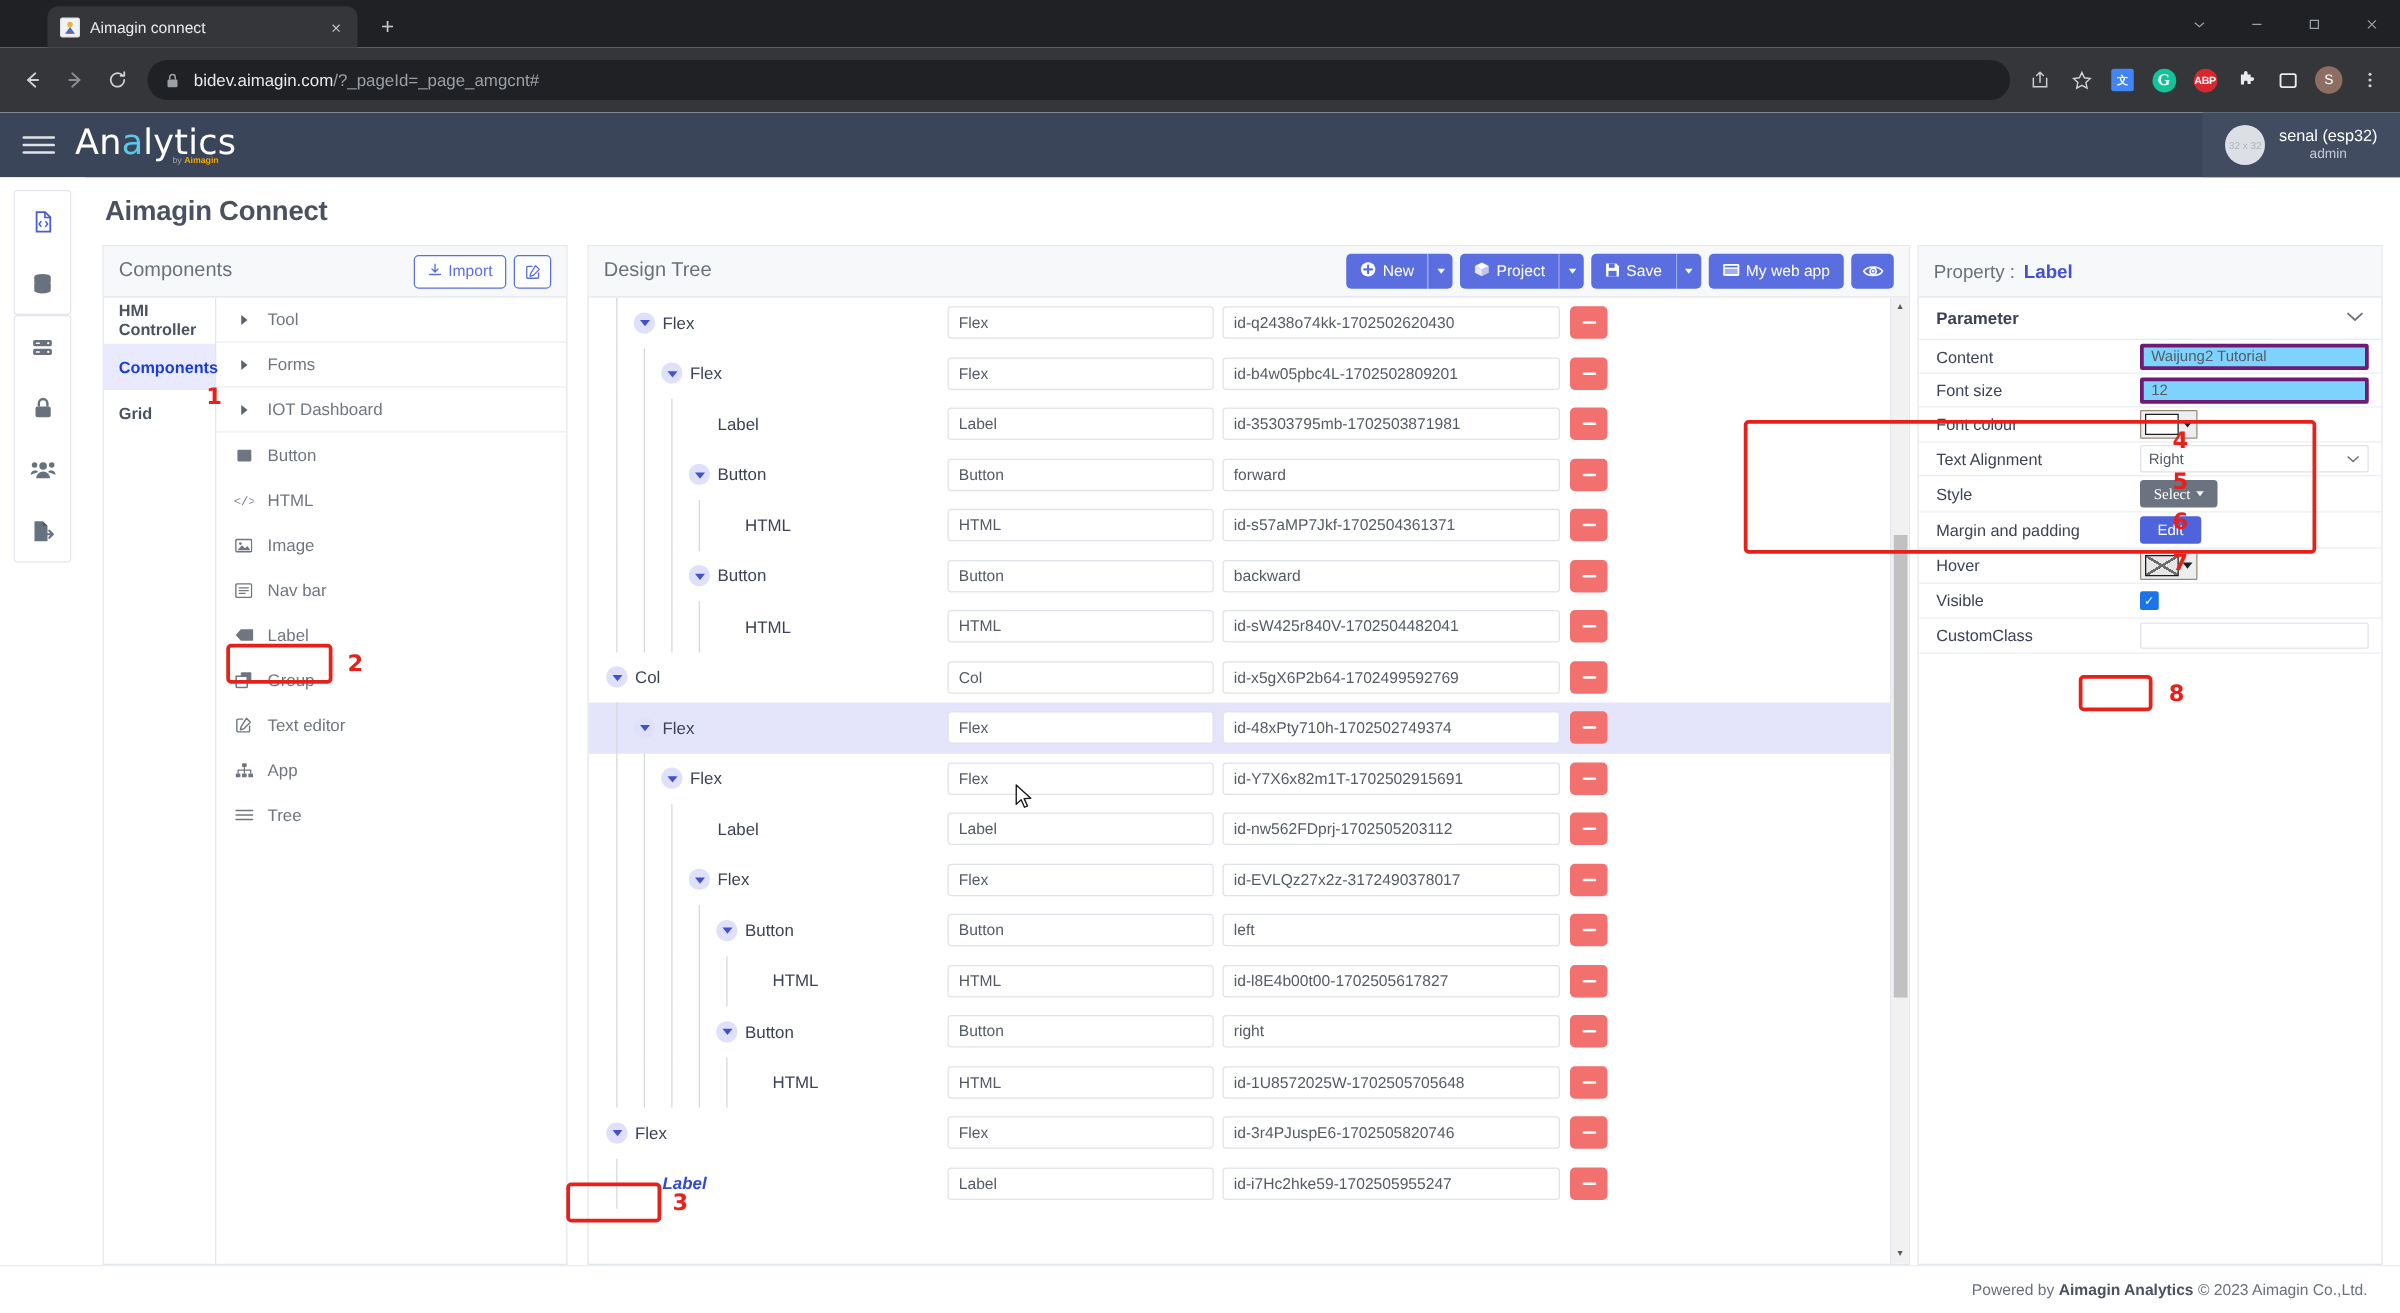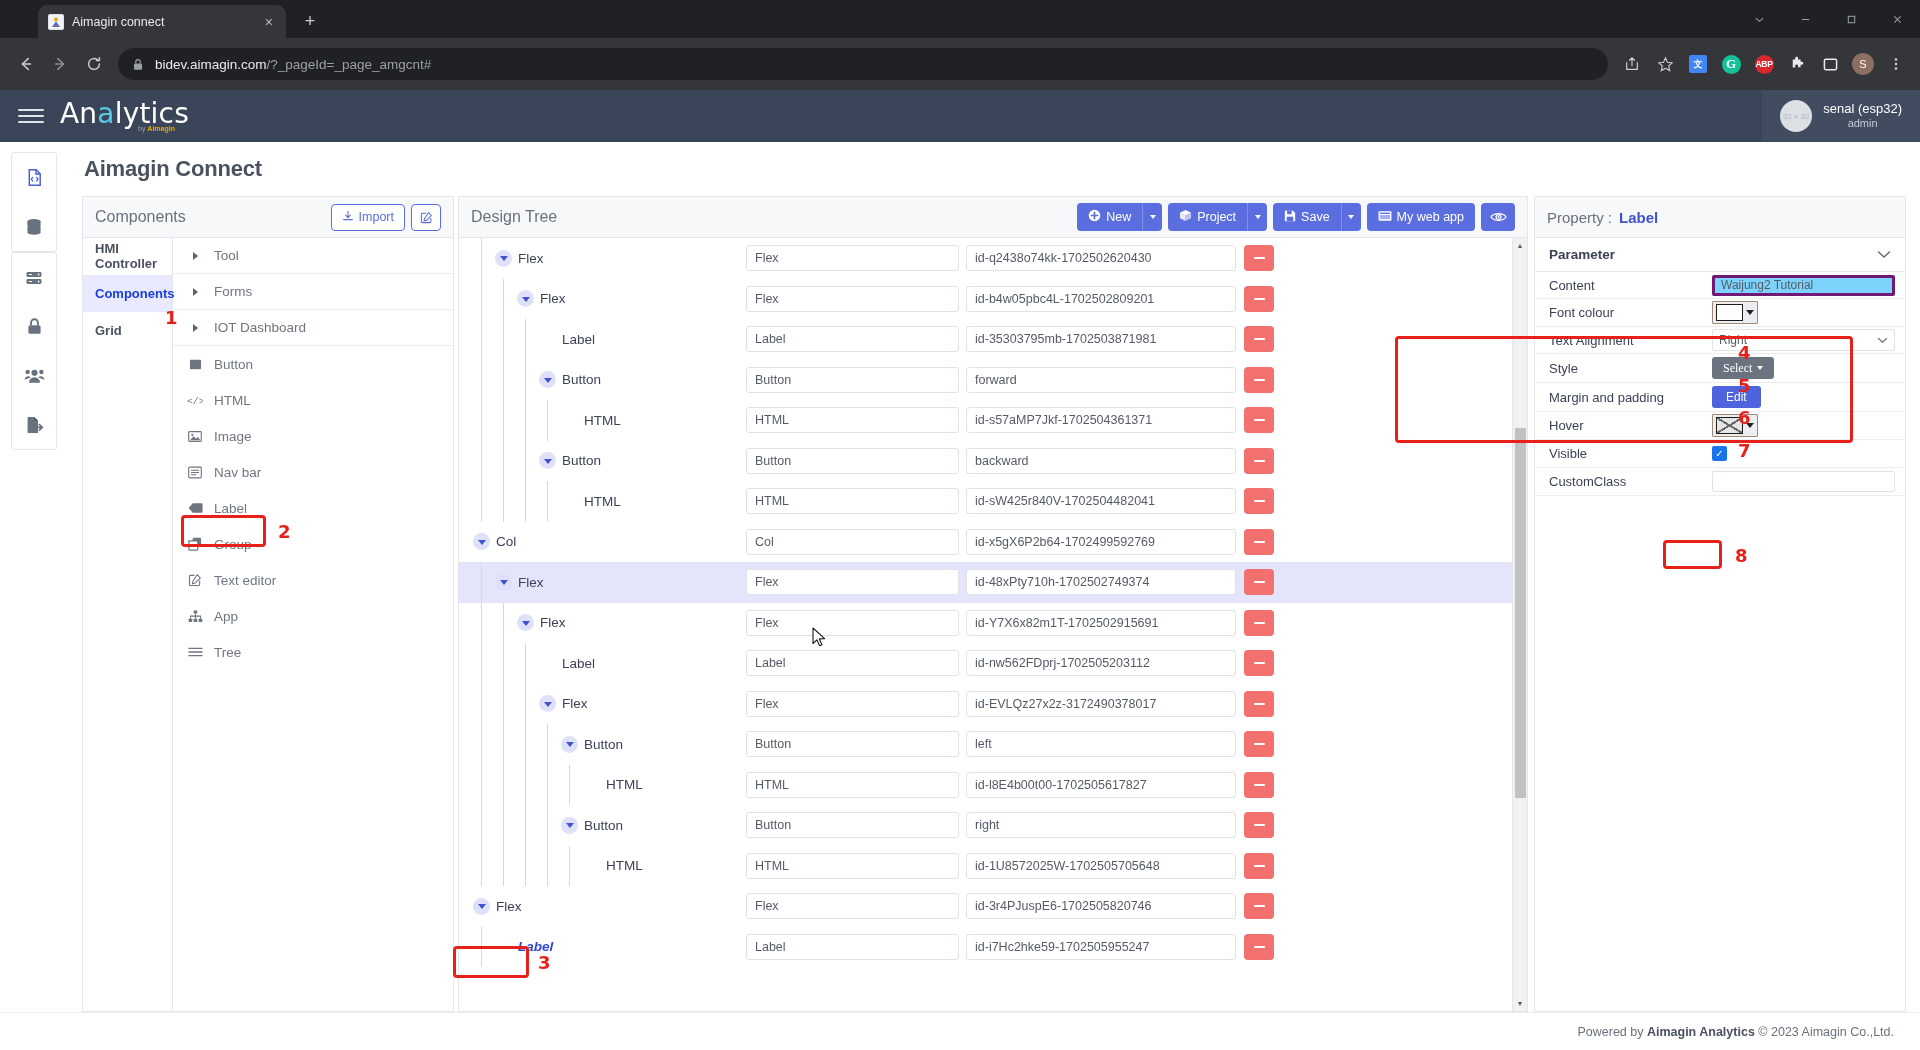--- a/index.html
+++ b/index.html
@@ -168,21 +168,21 @@
     color:#6f7681;cursor:pointer;position:relative;
   }
   .comp-item.grp{border-bottom:1px solid #eceef2;}
   .comp-ic{width:16px;display:flex;align-items:center;justify-content:center;color:#6f7681;flex:0 0 16px;}
   .caret-r{
     width:0;height:0;border-left:5px solid #5b6270;border-top:4px solid transparent;
     border-bottom:4px solid transparent;
   }
 
   
-  .tree-panel{flex:1;margin-left:4px;min-width:0;}
+  .tree-panel{flex:1;margin-left:16px;min-width:0;}
   .tree-head-btns{display:flex;align-items:center;gap:6px;}
   .bgrp{display:flex;}
   .btn-primary{
     background:#5a6ee0;color:#fff;border:none;height:28px;padding:0 11px;font-size:12.5px;
     display:flex;align-items:center;gap:5px;cursor:pointer;border-radius:4px;font-family:inherit;
     white-space:nowrap;
   }
   .bgrp .btn-primary{border-radius:4px 0 0 4px;}
   .btn-split{
     background:#5a6ee0;color:#fff;border:none;border-left:1px solid #8290e9;height:28px;width:20px;
@@ -1002,20 +1002,26 @@
                 </svg>
             </span>
           </div>
           <div id="prop-rows">
               <div class="prow">
                 <div class="plabel">Content</div>
                 <div class="pval">
                   <div class="pinput">Waijung2 Tutorial</div>
                 </div>
               </div>
+              <div class="prow">
+                <div class="plabel">Font size</div>
+                <div class="pval">
+                  <div class="pinput">12</div>
+                </div>
+              </div>
               <div class="prow" style="height: 28px;">
                 <div class="plabel">Font colour</div>
                 <div class="pval">
                   <div class="swatch-wrap">
                     <div class="swatch" style="background: rgb(255, 255, 255);"></div>
                     <div class="sw-caret"></div>
                   </div>
                 </div>
               </div>
               <div class="prow">

